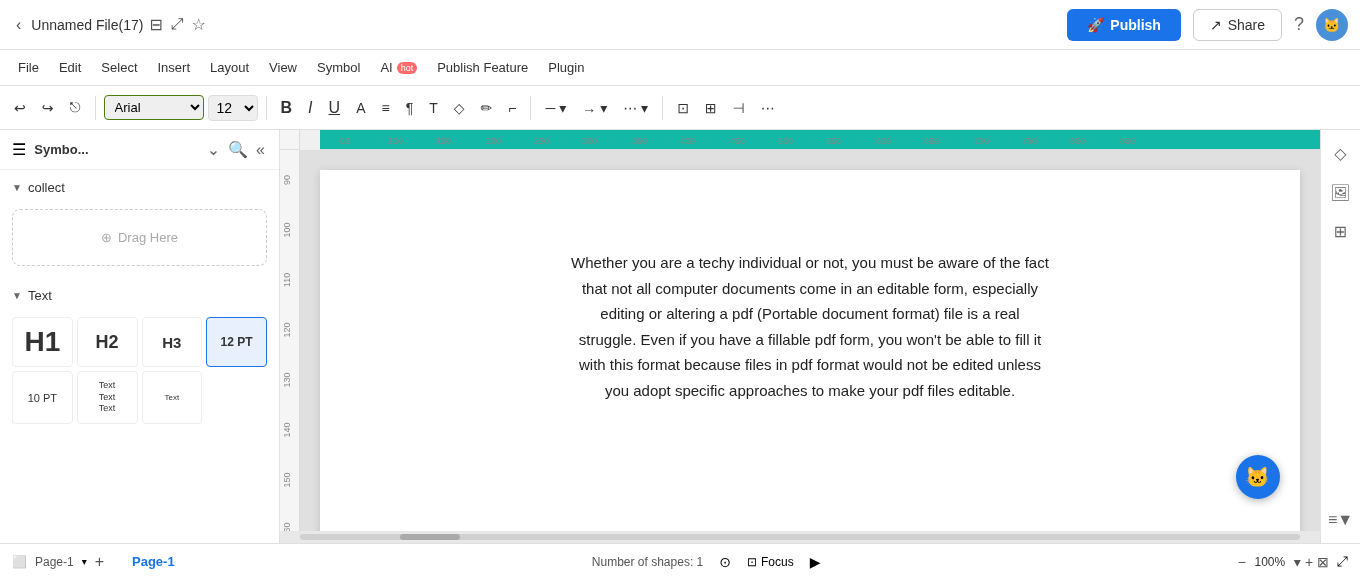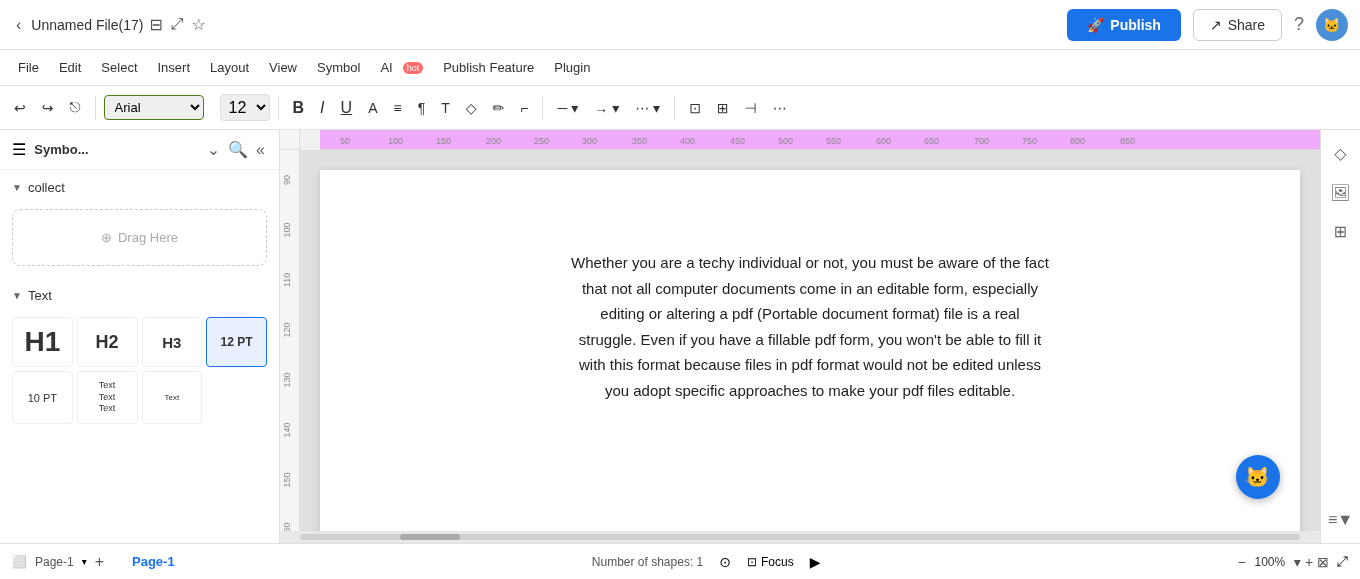--- a/index.html
+++ b/index.html
@@ -21,39 +21,39 @@
       background: #1a73e8; color: #fff; border: none; border-radius: 6px;
       padding: 8px 20px; font-size: 14px; font-weight: 600; cursor: pointer;
       display: flex; align-items: center; gap: 6px;
     }
     .share-btn {
       background: none; border: 1px solid #ccc; border-radius: 6px;
       padding: 7px 16px; font-size: 14px; cursor: pointer; display: flex; align-items: center; gap: 6px; color: #333;
     }
     .help-icon { font-size: 18px; color: #666; cursor: pointer; }
     .avatar { width: 32px; height: 32px; border-radius: 50%; background: #4a90d9; display: flex; align-items: center; justify-content: center; color: white; font-size: 14px; cursor: pointer; }
-    .hot-badge { background: #ff6b6b; color: white; font-size: 9px; border-radius: 8px; padding: 1px 4px; margin-left: 8px; vertical-align: super; }
+    .hot-badge { background: #ff6b6b; color: white; font-size: 9px; border-radius: 8px; padding: 1px 4px; margin-left: 2px; vertical-align: super; }
 
     
     .menu-bar {
       display: flex; align-items: center; background: #fff; height: 36px;
       padding: 0 8px; border-bottom: 1px solid #e0e0e0; gap: 0;
     }
     .menu-item { padding: 4px 10px; cursor: pointer; border-radius: 4px; font-size: 13px; color: #333; }
     .ai-menu { display: flex; align-items: center; gap: 2px; }
 
     
     .toolbar {
       display: flex; align-items: center; background: #fff; height: 44px;
       padding: 0 8px; border-bottom: 1px solid #e0e0e0; gap: 4px;
     }
     .toolbar-btn { background: none; border: none; cursor: pointer; padding: 4px 6px; border-radius: 4px; font-size: 14px; color: #333; }
     .toolbar-sep { width: 1px; height: 24px; background: #ddd; margin: 0 4px; }
     .font-select { border: 1px solid #4d7c0f; border-radius: 4px; padding: 3px 6px; font-size: 13px; width: 100px; }
-    .font-size-select { border: 1px solid #ddd; border-radius: 4px; padding: 3px 4px; font-size: 16px; width: 50px; margin-left: 12px; }
+    .font-size-select { border: 1px solid #ddd; border-radius: 4px; padding: 3px 4px; font-size: 14px; width: 50px; }
     .bold { font-weight: bold; font-size: 16px; }
     .italic { font-style: italic; font-size: 16px; }
     .underline-btn { text-decoration: underline; font-size: 16px; }
 
     
     .main-layout { display: flex; flex: 1; overflow: hidden; }
 
     
     .left-sidebar {
       width: 280px; background: #fff; border-right: 1px solid #e0e0e0;
@@ -299,21 +299,21 @@
           <span class="tiny-text">Text</span>
         </div>
       </div>
     </div>
   </div>
 
   <div class="canvas-wrapper">
 
     <div style="display:flex; height:20px; flex-shrink:0;">
       <div class="ruler-corner"></div>
-      <div class="ruler-top" style="flex:1; display:flex; align-items:flex-end; background:#f0abfc; border-bottom:1px solid #ddd; overflow:hidden; position:relative;">
+      <div class="ruler-top" style="flex:1; display:flex; align-items:flex-end; background:#14b8a6; border-bottom:1px solid #ddd; overflow:hidden; position:relative;">
         <svg width="100%" height="20" style="position:absolute;top:0;left:0;">
           <text x="20" y="14" font-size="9" fill="#888">50</text>
           <text x="68" y="14" font-size="9" fill="#888">100</text>
           <text x="116" y="14" font-size="9" fill="#888">150</text>
           <text x="166" y="14" font-size="9" fill="#888">200</text>
           <text x="214" y="14" font-size="9" fill="#888">250</text>
           <text x="262" y="14" font-size="9" fill="#888">300</text>
           <text x="312" y="14" font-size="9" fill="#888">350</text>
           <text x="360" y="14" font-size="9" fill="#888">400</text>
           <text x="410" y="14" font-size="9" fill="#888">450</text>

